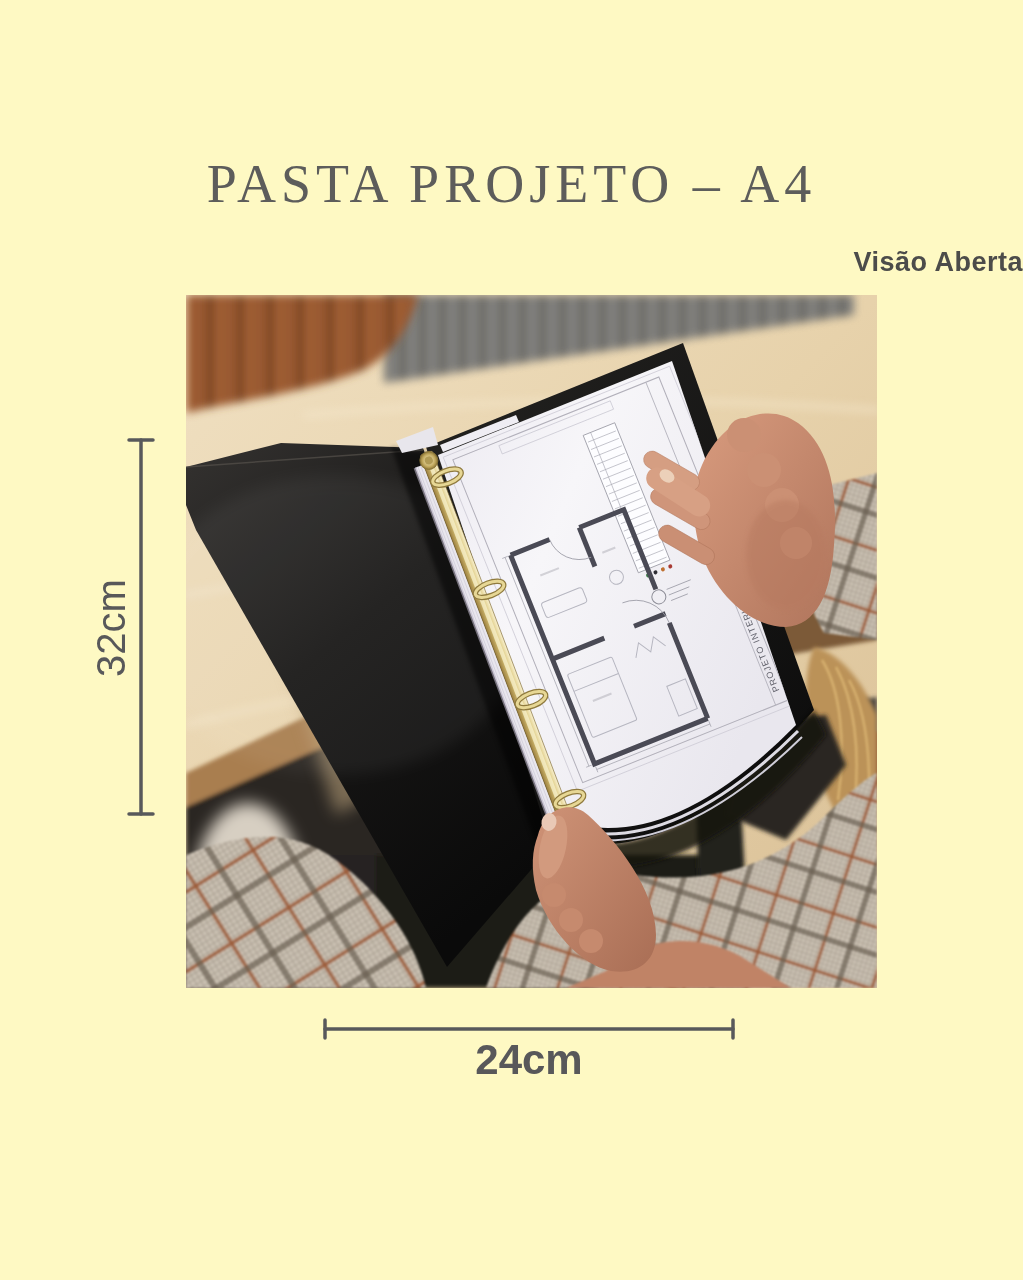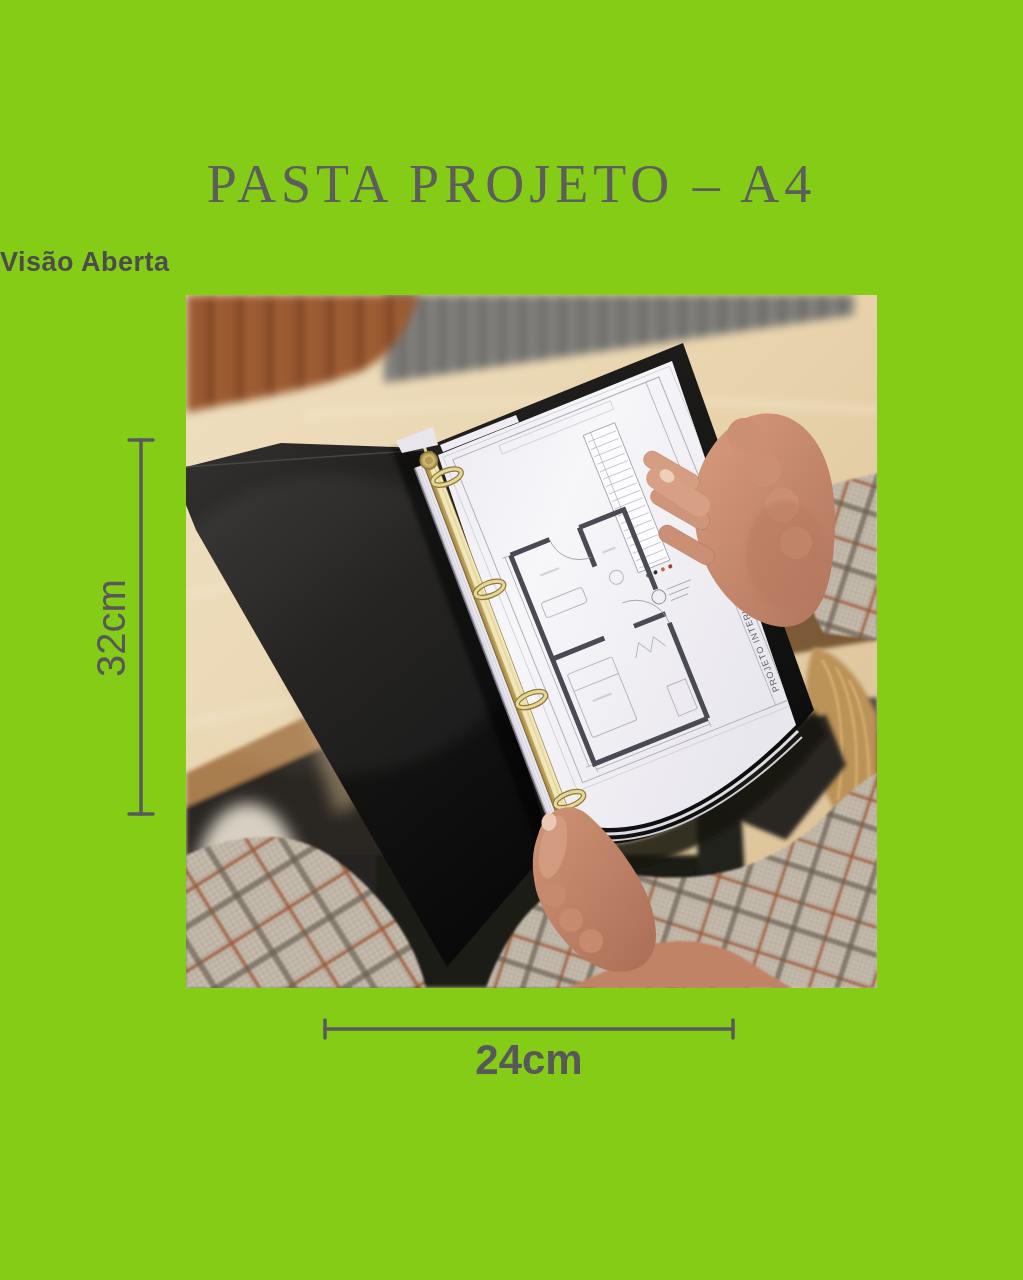--- a/index.html
+++ b/index.html
@@ -1,21 +1,21 @@
 <!DOCTYPE html>
 <html><head>
 <meta charset="utf-8">
 <style>
   html,body{margin:0;padding:0;background:#ffffff;}
-  .canvas{position:relative;width:1023px;height:1280px;background:#84cc16;overflow:hidden;
+  .canvas{position:relative;width:1023px;height:1280px;background:#fef9c3;overflow:hidden;
           font-family:"Liberation Sans",sans-serif;}
   .title{position:absolute;top:153px;left:0;width:100%;text-align:center;
          font-family:"Liberation Serif","DejaVu Serif",serif;font-weight:400;
          font-size:54px;letter-spacing:5px;color:#5d5d5b;white-space:nowrap;}
-  .subtitle{position:absolute;top:247px;left:0;width:100%;text-align:left;
+  .subtitle{position:absolute;top:247px;left:0;width:100%;text-align:right;
             font-size:27px;font-weight:700;color:#4c4c4a;letter-spacing:.5px;}
   .photo{position:absolute;left:186px;top:295px;width:691px;height:693px;overflow:hidden;}
   .photo svg{display:block;width:691px;height:693px;}
   .dim-v{position:absolute;left:123px;top:430px;}
   .dim-h{position:absolute;left:317px;top:1016px;}
   .dim-label{color:#58585a;font-weight:400;}
   .dim-v-label{position:absolute;left:51px;top:606px;width:120px;height:44px;
                text-align:center;font-size:40px;transform:rotate(-90deg);}
   .dim-h-label{position:absolute;left:429px;top:1036px;width:200px;text-align:center;font-size:42px;font-weight:bold;}
 </style>

